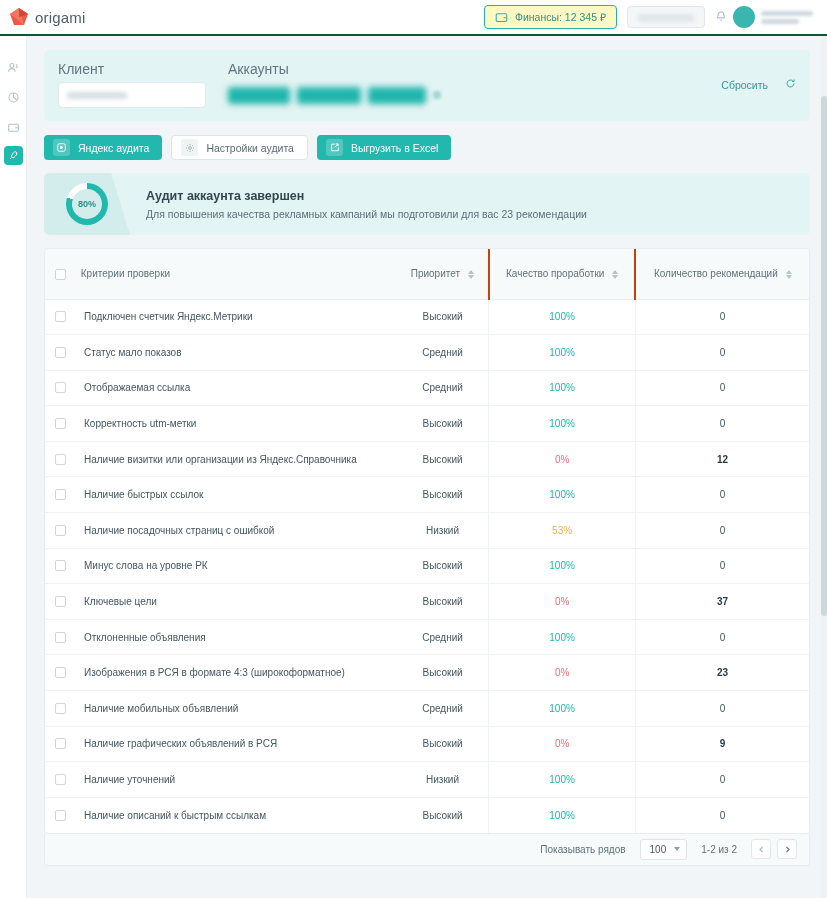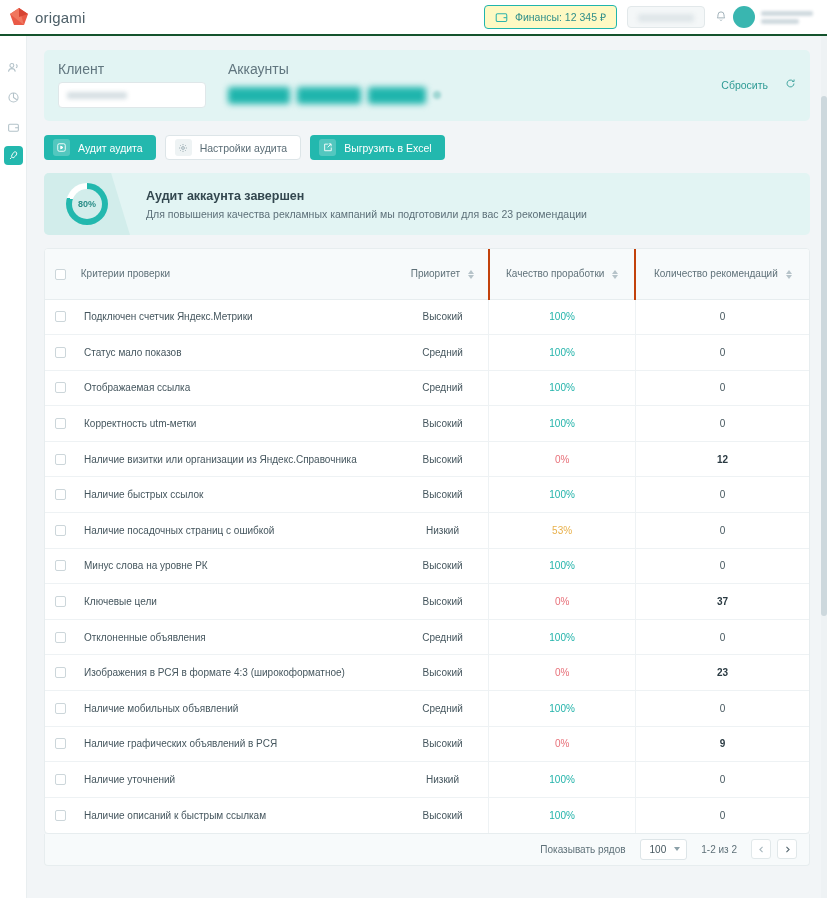--- a/index.html
+++ b/index.html
@@ -304,21 +304,21 @@
   </div>
 
   <div class="actions">
     <div class="btn btn-primary">
       <span class="btn-sq">
         <svg width="9" height="9" viewBox="0 0 12 12" fill="none" stroke="#fff" stroke-width="1.2">
           <rect x="1" y="1" width="10" height="10" rx="2"></rect>
             <path d="M5 4l3 2-3 2z" fill="#fff"></path>
         </svg>
       </span>
-      <span>Аудит аудита</span>
+      <span>Яндекс аудита</span>
     </div>
 
     <div class="btn btn-outline">
       <span class="btn-sq">
         <svg width="10" height="10" viewBox="0 0 16 16" fill="none" stroke="#8fa2aa" stroke-width="1.3">
           <circle cx="8" cy="8" r="2.2"></circle>
           <path d="M8 1.6v1.8M8 12.6v1.8M1.6 8h1.8M12.6 8h1.8M3.6 3.6l1.3 1.3M11.1 11.1l1.3 1.3M12.4 3.6l-1.3 1.3M4.9 11.1l-1.3 1.3"></path>
         </svg>
       </span>
       <span>Настройки аудита</span>

